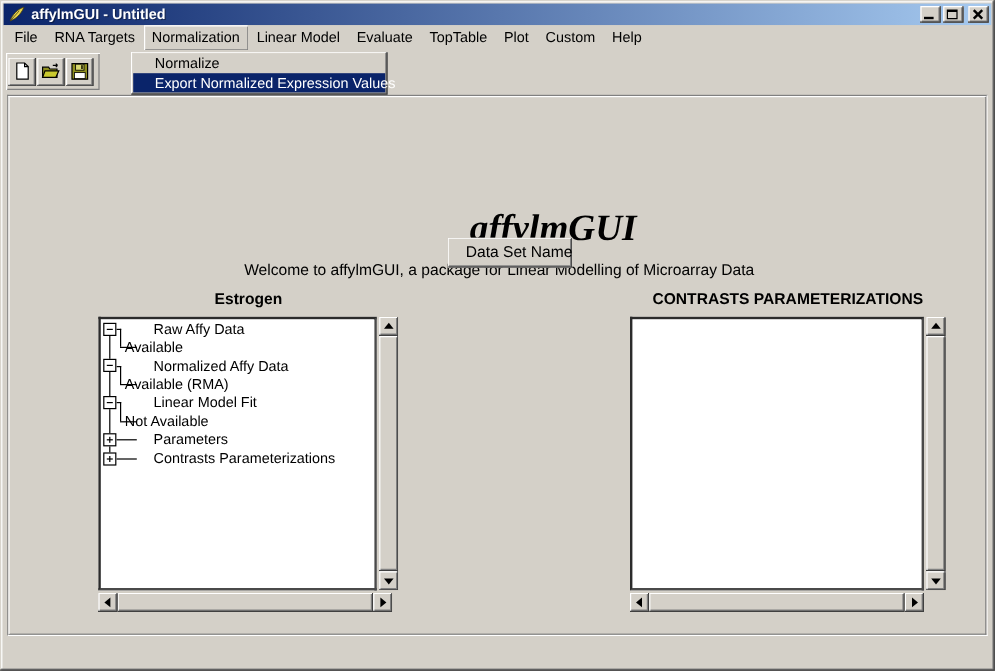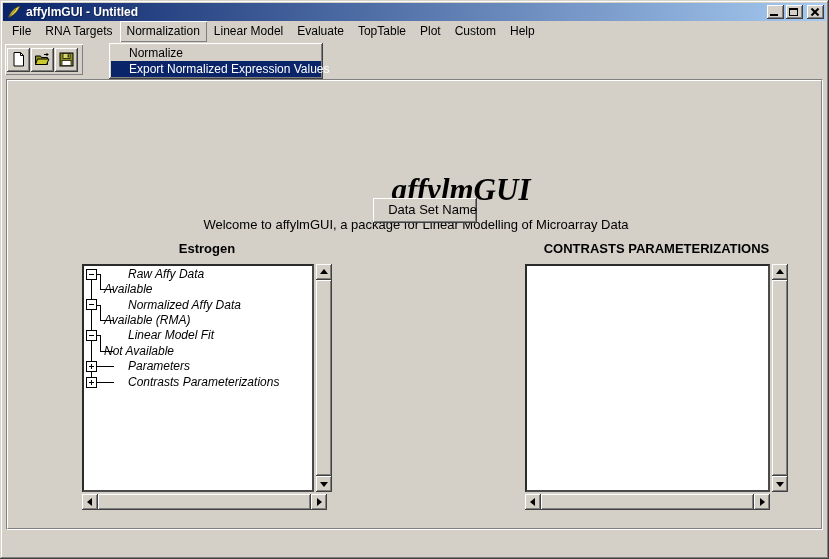--- a/index.html
+++ b/index.html
@@ -67,21 +67,21 @@
   .sbtn{width:16px;height:16px;flex:0 0 auto;background:var(--face);position:relative;
     box-shadow:inset -1px -1px 0 #404040, inset 1px 1px 0 #fff, inset -2px -2px 0 #808080;}
   .sthumb{flex:1 1 auto;background:var(--face);
     box-shadow:inset -1px -1px 0 #404040, inset 1px 1px 0 #fff, inset -2px -2px 0 #808080;}
   .tri{position:absolute;width:0;height:0;}
   .tri-up{left:4px;top:5px;border-left:4px solid transparent;border-right:4px solid transparent;border-bottom:5px solid #000;}
   .tri-down{left:4px;top:6px;border-left:4px solid transparent;border-right:4px solid transparent;border-top:5px solid #000;}
   .tri-left{left:5px;top:4px;border-top:4px solid transparent;border-bottom:4px solid transparent;border-right:5px solid #000;}
   .tri-right{left:6px;top:4px;border-top:4px solid transparent;border-bottom:4px solid transparent;border-left:5px solid #000;}
   
-  .tree{position:absolute;inset:0;font-size:12px;color:#000;font-style:italic;}
+  .tree{position:absolute;inset:0;font-size:12px;color:#000;}
   .trow{position:absolute;left:0;right:0;height:16px;display:flex;align-items:center;white-space:nowrap;}
   .t0{top:0px;} .t1{top:15px;} .t2{top:31px;} .t3{top:46px;}
   .t4{top:61px;text-align:right;} .t5{top:77px;} .t6{top:92px;} .t7{top:108px;}
   .lvl0{padding-left:44px;} .lvl1{padding-left:20px;}
   .ln{position:absolute;background:#000;}
   .expand-box{position:absolute;left:2px;width:11px;height:11px;border:1px solid #000;background:#fff;z-index:2;}
   .eb0{top:3px;} .eb2{top:33px;} .eb4{top:64px;} .eb6{top:95px;} .eb7{top:111px;}
   .expand-box::before{content:"";position:absolute;left:2px;top:4px;width:5px;height:1px;background:#000;}
   .expand-box.plus::after{content:"";position:absolute;left:4px;top:2px;width:1px;height:5px;background:#000;}
 </style>

